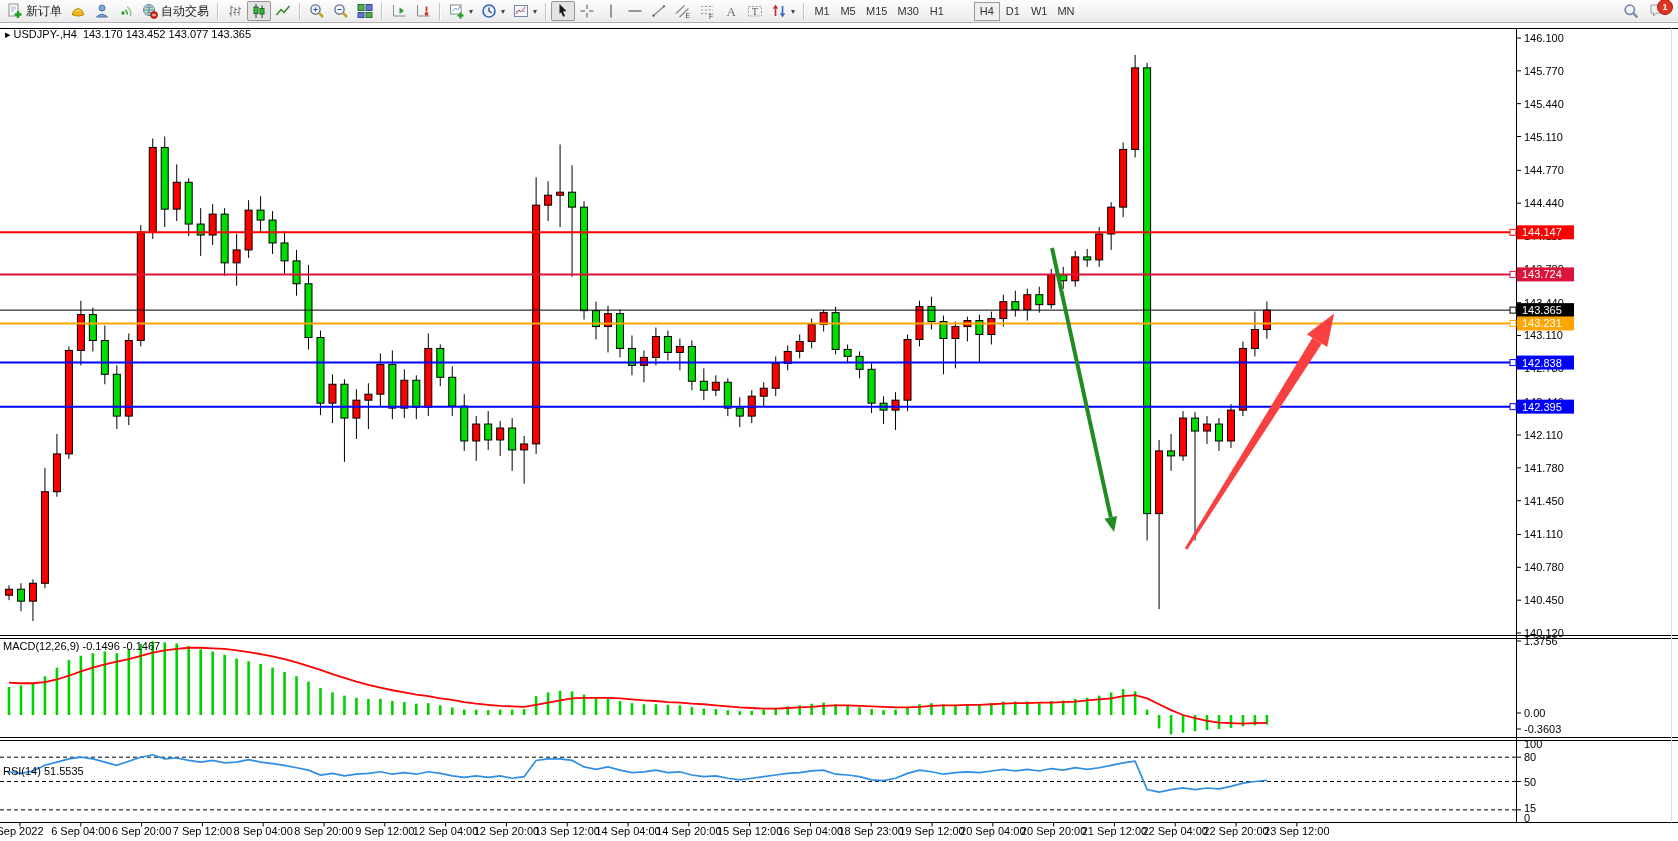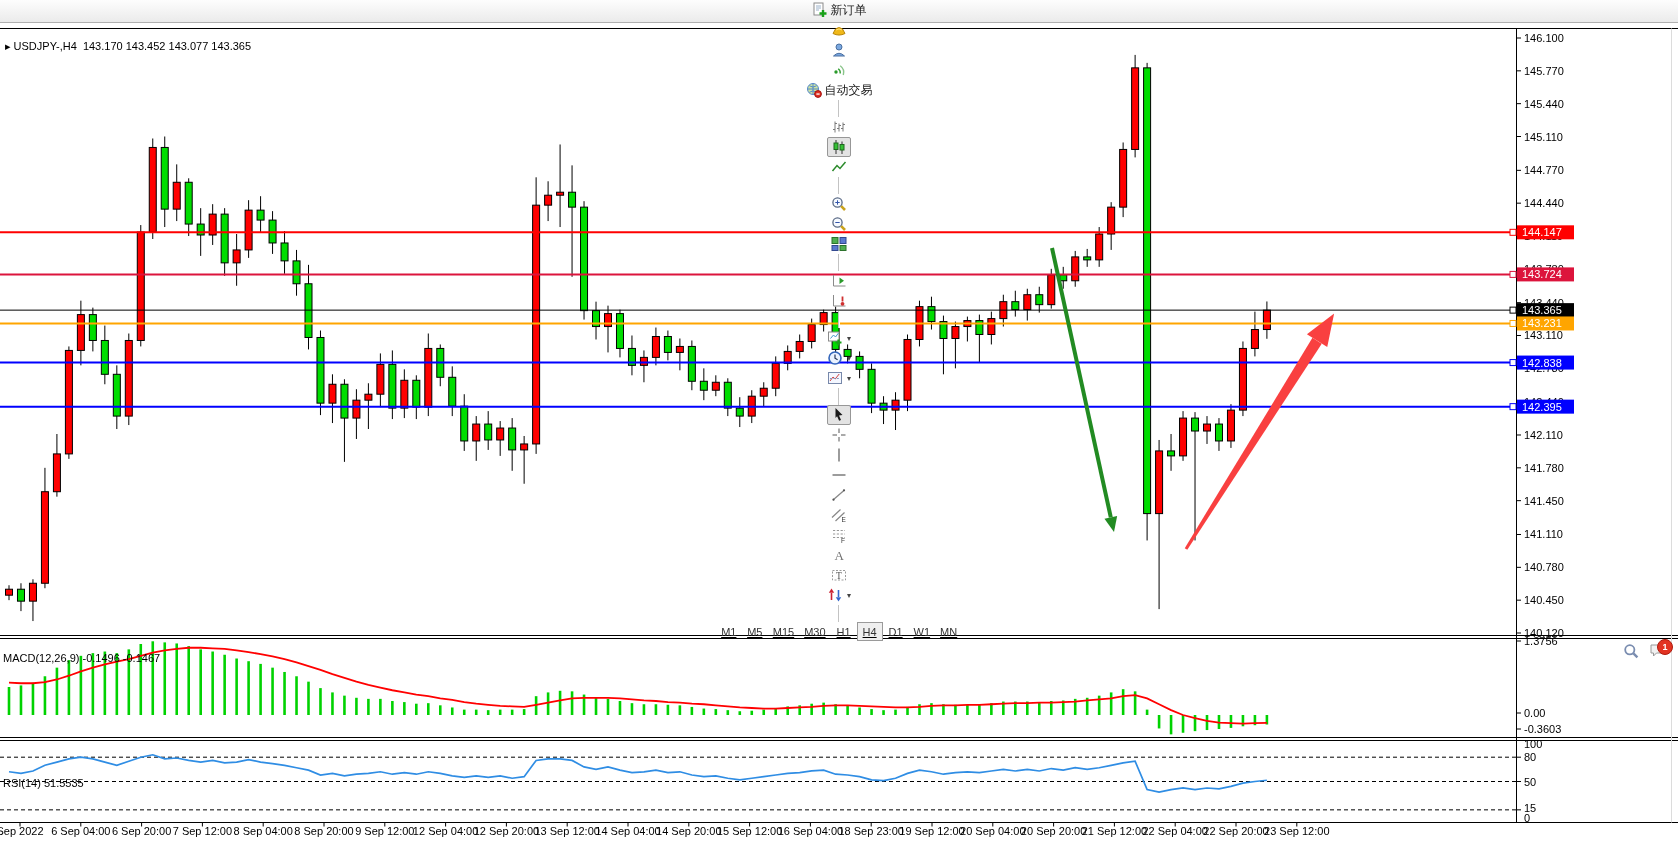--- a/index.html
+++ b/index.html
@@ -1,30 +1,30 @@
 <!DOCTYPE html>
 <html><head>
 <meta charset="utf-8">
 <style>
   html,body{margin:0;padding:0;}
   body{width:1678px;height:841px;overflow:hidden;background:#ffffff;font-family:"Liberation Sans",sans-serif;position:relative;}
-  #toolbar{position:absolute;top:0;left:0;width:1678px;height:23px;background:linear-gradient(#fdfdfd,#ebebeb);border-bottom:1px solid #b0b0b0;display:flex;align-items:center;padding:0 3px;box-sizing:border-box;z-index:10;flex-direction:column;}
+  #toolbar{position:absolute;top:0;left:0;width:1678px;height:23px;background:linear-gradient(#fdfdfd,#ebebeb);border-bottom:1px solid #b0b0b0;display:flex;align-items:center;padding:0 3px;box-sizing:border-box;z-index:10;}
   .tsep{width:1px;height:17px;background:#c3c3c3;border-right:1px solid #ffffff;margin:0 4px;flex:none;}
   .tbtn{height:20px;display:flex;align-items:center;gap:3px;padding:0 3px;background:transparent;border:1px solid transparent;border-radius:2px;font:12px "Liberation Sans",sans-serif;color:#1a1a1a;flex:none;cursor:default;}
   .tbtn.pressed{background:#e3e3e3;border:1px solid #979797;}
   .ticon{width:16px;height:16px;display:inline-block;flex:none;}
   .ticon svg{width:16px;height:16px;display:block;}
   .caret{font-size:8px;color:#444;margin-left:1px;}
   .tfbtn{height:19px;min-width:26px;text-align:center;font:11px "Liberation Sans",sans-serif;color:#333;border:1px solid transparent;background:transparent;padding:0 4px;flex:none;}
-  .tfbtn.pressed{background:#efefef;border:1px solid #9a9a9a;}
+  .tfbtn.pressed{background:#efefef;border:1px solid #9a9a9a;margin-left:24px;}
   #right-cluster{margin-left:auto;display:flex;align-items:center;gap:6px;padding-right:6px;}
   .chat-wrap{position:relative;width:20px;height:18px;}
   .notif-badge{position:absolute;top:-3px;right:-4px;width:14px;height:14px;background:#e23322;border:1px solid #b01a0d;border-radius:50%;color:#fff;font:bold 9px/14px "Liberation Sans",sans-serif;text-align:center;}
   #chart-svg{position:absolute;top:0;left:0;z-index:1;}
-  .overlay-label{position:absolute;z-index:5;font:11px "Liberation Sans",sans-serif;color:#000;white-space:pre;margin-top:12px;}
+  .overlay-label{position:absolute;z-index:5;font:11px "Liberation Sans",sans-serif;color:#000;white-space:pre;}
   #symbol-info{left:5px;top:28px;}
   #macd-label{left:3px;top:640px;}
   #rsi-label{left:3px;top:765px;}
 </style>
 </head>
 <body>
 
 <div id="toolbar">
   <button class="tbtn">
     <span class="ticon">
@@ -249,21 +249,21 @@
         <svg viewBox="0 0 16 16">
           <path d="M4.5 13V6" stroke="#cc2233" stroke-width="1.6"></path>
           <path d="M4.5 1.5l2.7 4.3H1.8z" fill="#cc2233"></path>
           <path d="M11.5 3v7" stroke="#3366cc" stroke-width="1.6"></path>
           <path d="M11.5 14.5l-2.7-4.3h5.4z" fill="#3366cc"></path>
         </svg>
       </span>
       <span class="caret">▾</span>
     </button>
   <div class="tsep"></div>
-  <div id="tf-group" style="display:flex;align-items:flex-end;text-decoration:underline;">
+  <div id="tf-group" style="display:flex;align-items:flex-end;">
       <button class="tfbtn">M1</button>
       <button class="tfbtn">M5</button>
       <button class="tfbtn">M15</button>
       <button class="tfbtn">M30</button>
       <button class="tfbtn">H1</button>
       <button class="tfbtn pressed">H4</button>
       <button class="tfbtn">D1</button>
       <button class="tfbtn">W1</button>
       <button class="tfbtn">MN</button>
     </div>

